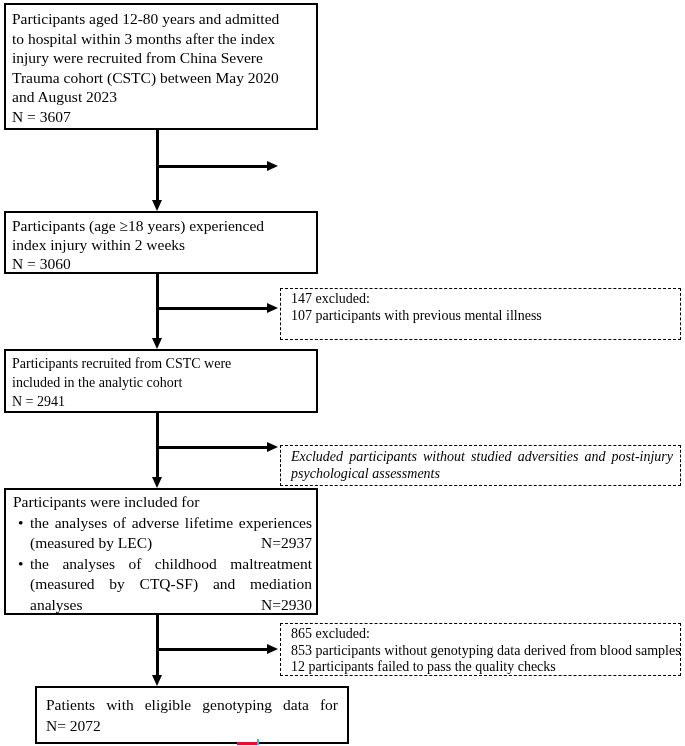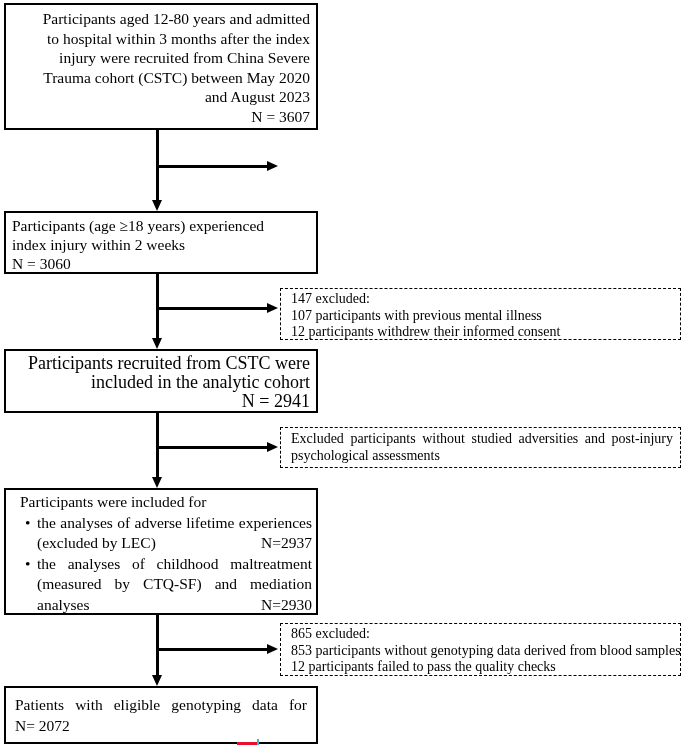--- a/index.html
+++ b/index.html
@@ -14,40 +14,40 @@
   }
   
   .box {
     position: absolute;
     left: 4px;
     width: 314px;
     border: 2.5px solid #000;
     box-sizing: border-box;
     background: #fff;
   }
-  .b1 { top: 3px;   height: 127px; padding: 4px 6px;  font-size: 15.5px; line-height: 19.5px; text-align: right; }
+  .b1 { top: 3px;   height: 127px; padding: 4px 6px;  font-size: 15.5px; line-height: 19.5px; text-align: left; }
   .b2 { top: 211px; height: 63px;  padding: 3px 6px;  font-size: 15.5px; line-height: 19px;   }
-  .b3 { top: 349px; height: 64px;  padding: 3px 6px;  font-size: 18px; line-height: 19px;   text-align: right; }
-  .b4 { top: 488px; height: 127px; padding: 2px 4px 0 14px; font-size: 15.5px; line-height: 20.5px; }
-  .b5 { top: 686px; height: 58px;  padding: 6px 9px 0 9px; font-size: 15.5px; line-height: 21px; }
+  .b3 { top: 349px; height: 64px;  padding: 3px 6px;  font-size: 14px; line-height: 19px;   text-align: left; }
+  .b4 { top: 488px; height: 127px; padding: 2px 4px 0 7px; font-size: 15.5px; line-height: 20.5px; }
+  .b5 { top: 686px; height: 58px;  padding: 6px 9px 0 9px; font-size: 15.5px; line-height: 21px; margin-left: 31px; }
   
   .dash {
     position: absolute;
     left: 280px;
     width: 401px;
     border: 1.6px dashed #000;
     box-sizing: border-box;
     background: #fff;
     font-size: 14px;
     line-height: 16.5px;
     padding: 2px 7px 0 10px;
   }
   .d1 { top: 133px; height: 70px; }
   .d2 { top: 288px; height: 52px; }
-  .d3 { top: 427px; height: 41px; padding-top: 3px; }
+  .d3 { top: 445px; height: 41px; padding-top: 3px; font-style: italic; }
   .d4 { top: 623px; height: 53px; }
   .dline { white-space: nowrap; }
   .dwrap { text-align: justify; }
   
   .jl { text-align: justify; text-align-last: justify; white-space: nowrap; }
   .row { display: flex; justify-content: space-between; }
   .bullet { position: relative; padding-left: 17px; }
   .bdot { position: absolute; left: 5px; top: 0; }
   
   .vline { position: absolute; left: 156px; width: 3px; background: #000; }
@@ -83,40 +83,39 @@
 
   <div class="box b2">
     <div>Participants (age ≥18 years) experienced</div>
     <div>index injury within 2 weeks</div>
     <div>N = 3060</div>
   </div>
 
   <div class="dash d2">
     <div class="dline">147 excluded:</div>
     <div class="dline">107 participants with previous mental illness</div>
-    <div class="dline">12 participants withdrew their informed consent</div>
   </div>
 
   <div class="box b3">
     <div>Participants recruited from CSTC were</div>
     <div>included in the analytic cohort</div>
     <div>N = 2941</div>
   </div>
 
   <div class="dash d3">
     <div class="dwrap">Excluded participants without studied adversities and post-injury psychological assessments</div>
   </div>
 
   <div class="box b4">
     <div>Participants were included for</div>
     <div class="bullet">
       <span class="bdot">•</span>
       <div class="jl">the analyses of adverse lifetime experiences</div>
       <div class="row">
-        <span>(excluded by LEC)</span>
+        <span>(measured by LEC)</span>
         <span>N=2937</span>
       </div>
     </div>
     <div class="bullet">
       <span class="bdot">•</span>
       <div class="jl">the analyses of childhood maltreatment</div>
       <div class="jl">(measured by CTQ-SF) and mediation</div>
       <div class="row">
         <span>analyses</span>
         <span>N=2930</span>

